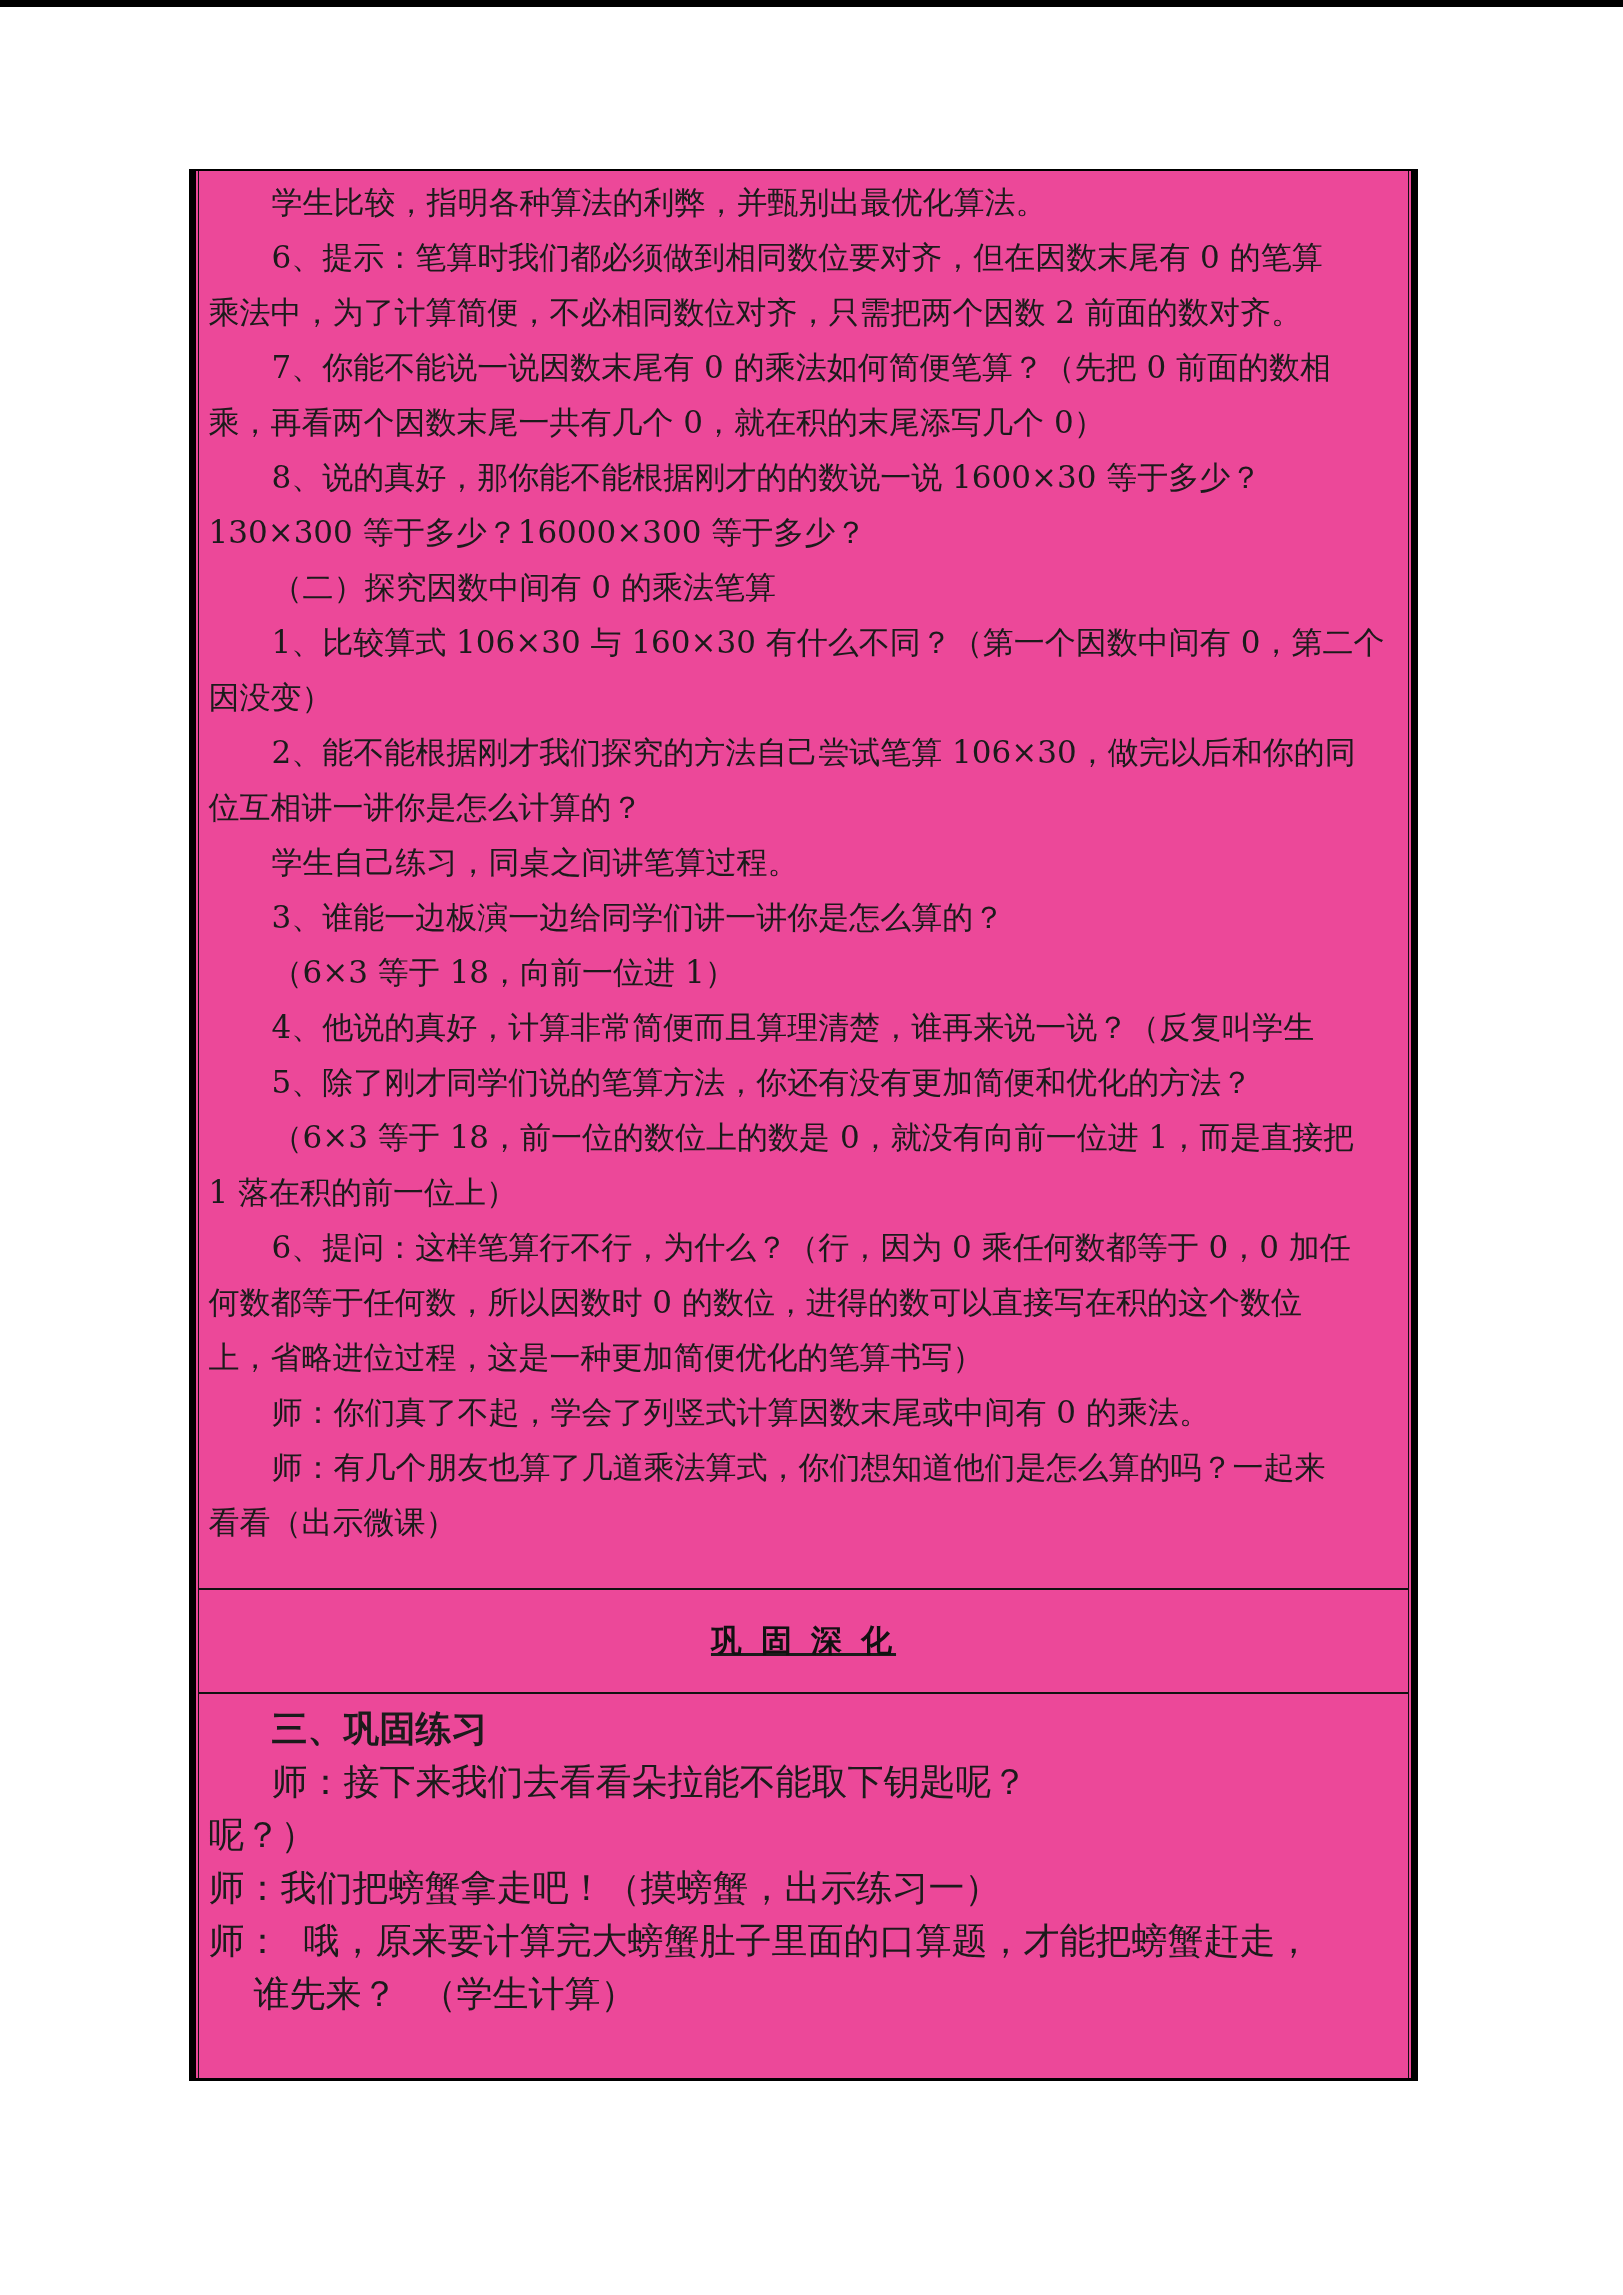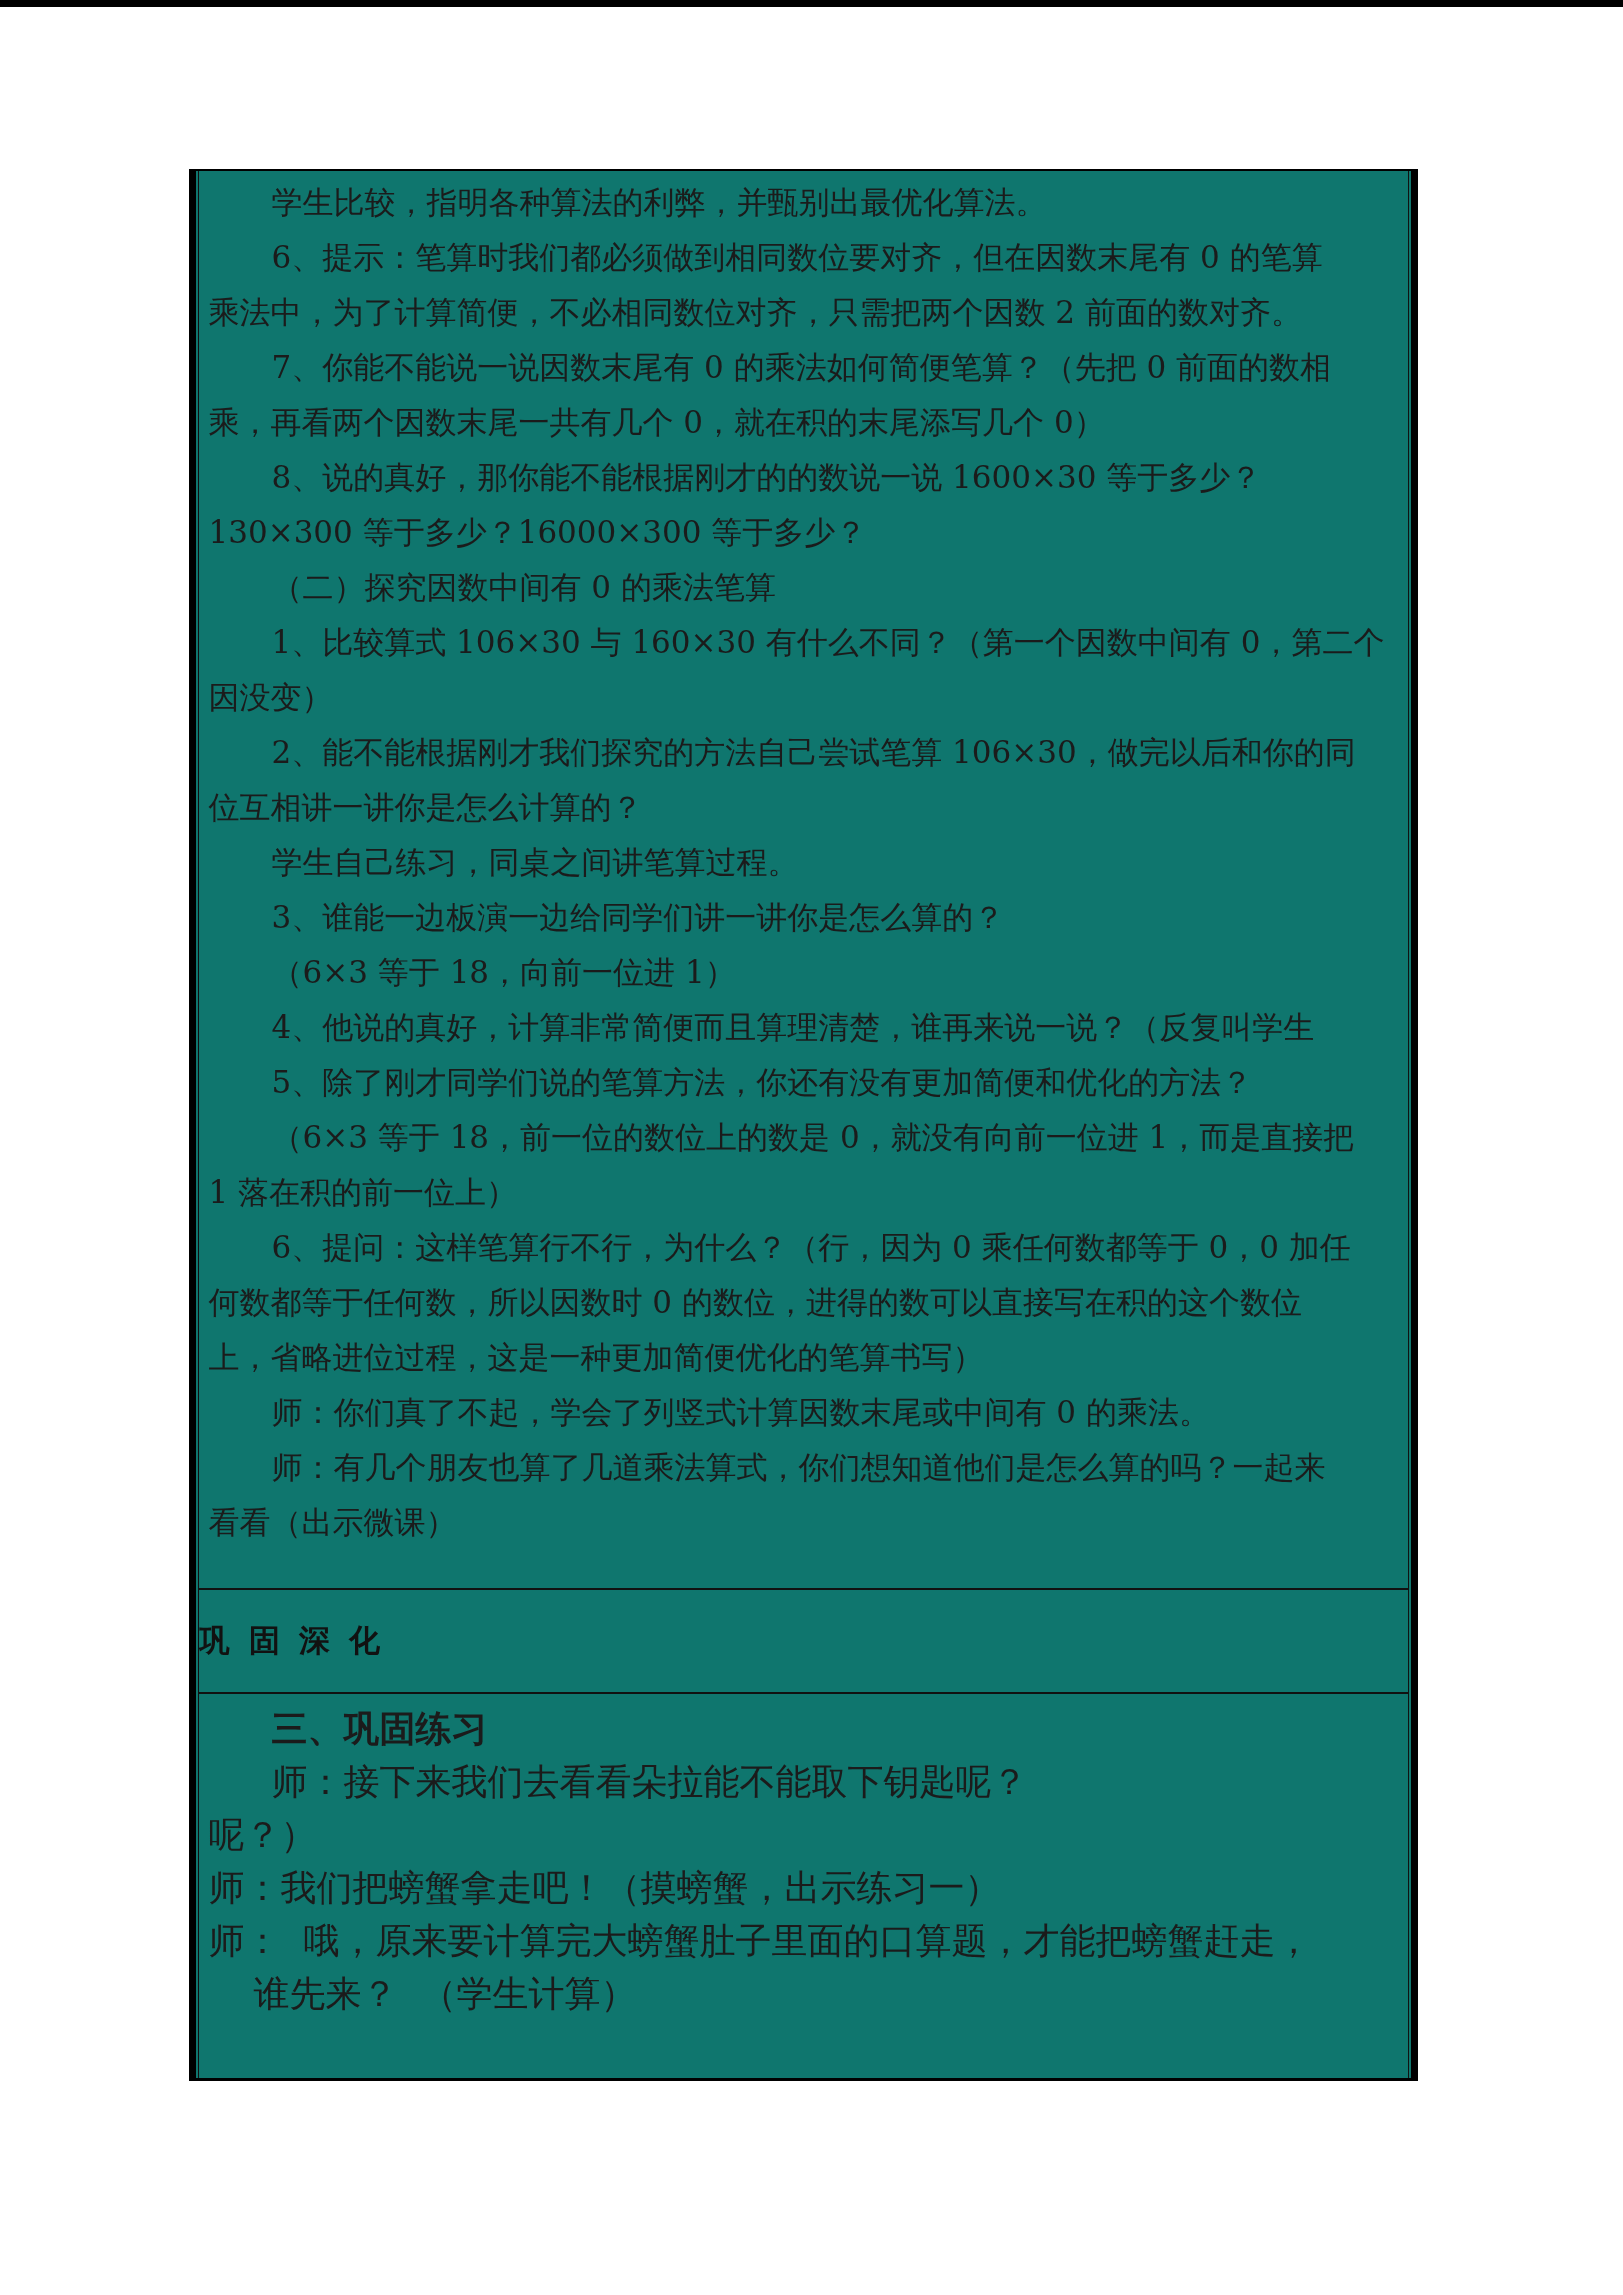--- a/index.html
+++ b/index.html
@@ -13,41 +13,41 @@
   .topbar{
     position:absolute;left:0;top:0;width:1623px;height:6.8px;background:#000;
   }
   .doc-table{
     position:absolute;left:189px;top:169px;width:1229px;height:1912px;
     box-sizing:border-box;
     border-top:2px solid #000;
     border-bottom:3.4px solid #000;
     border-left:7.5px solid #000;
     border-right:7.5px solid #000;
-    background:#0f766e;
+    background:#ec4899;
   }
   .inner{
     position:absolute;top:0;bottom:0;left:2px;right:2px;
     border-left:1.4px solid #111;
     border-right:1.4px solid #111;
     box-sizing:border-box;
     display:flex;flex-direction:column;
     overflow:hidden;
   }
   .cell{box-sizing:border-box;}
   .cell1{
     height:1417px;flex:none;
     padding:4.1px 12.3px 0 9.5px;
     font-size:31px;line-height:55px;
     overflow:hidden;
   }
   .hdiv{height:2px;flex:none;background:#111;}
   .cell2{
     height:102px;flex:none;
-    display:flex;align-items:center;
+    display:flex;align-items:center;justify-content:center;text-decoration:underline;
   }
   .section-title{
     font-size:31px;font-weight:bold;letter-spacing:4.1px;
     white-space:pre;color:#111;
   }
   .cell3{
     flex:1;
     padding:8.2px 12.3px 0 9.5px;
     font-size:36px;line-height:53px;
     overflow:hidden;

